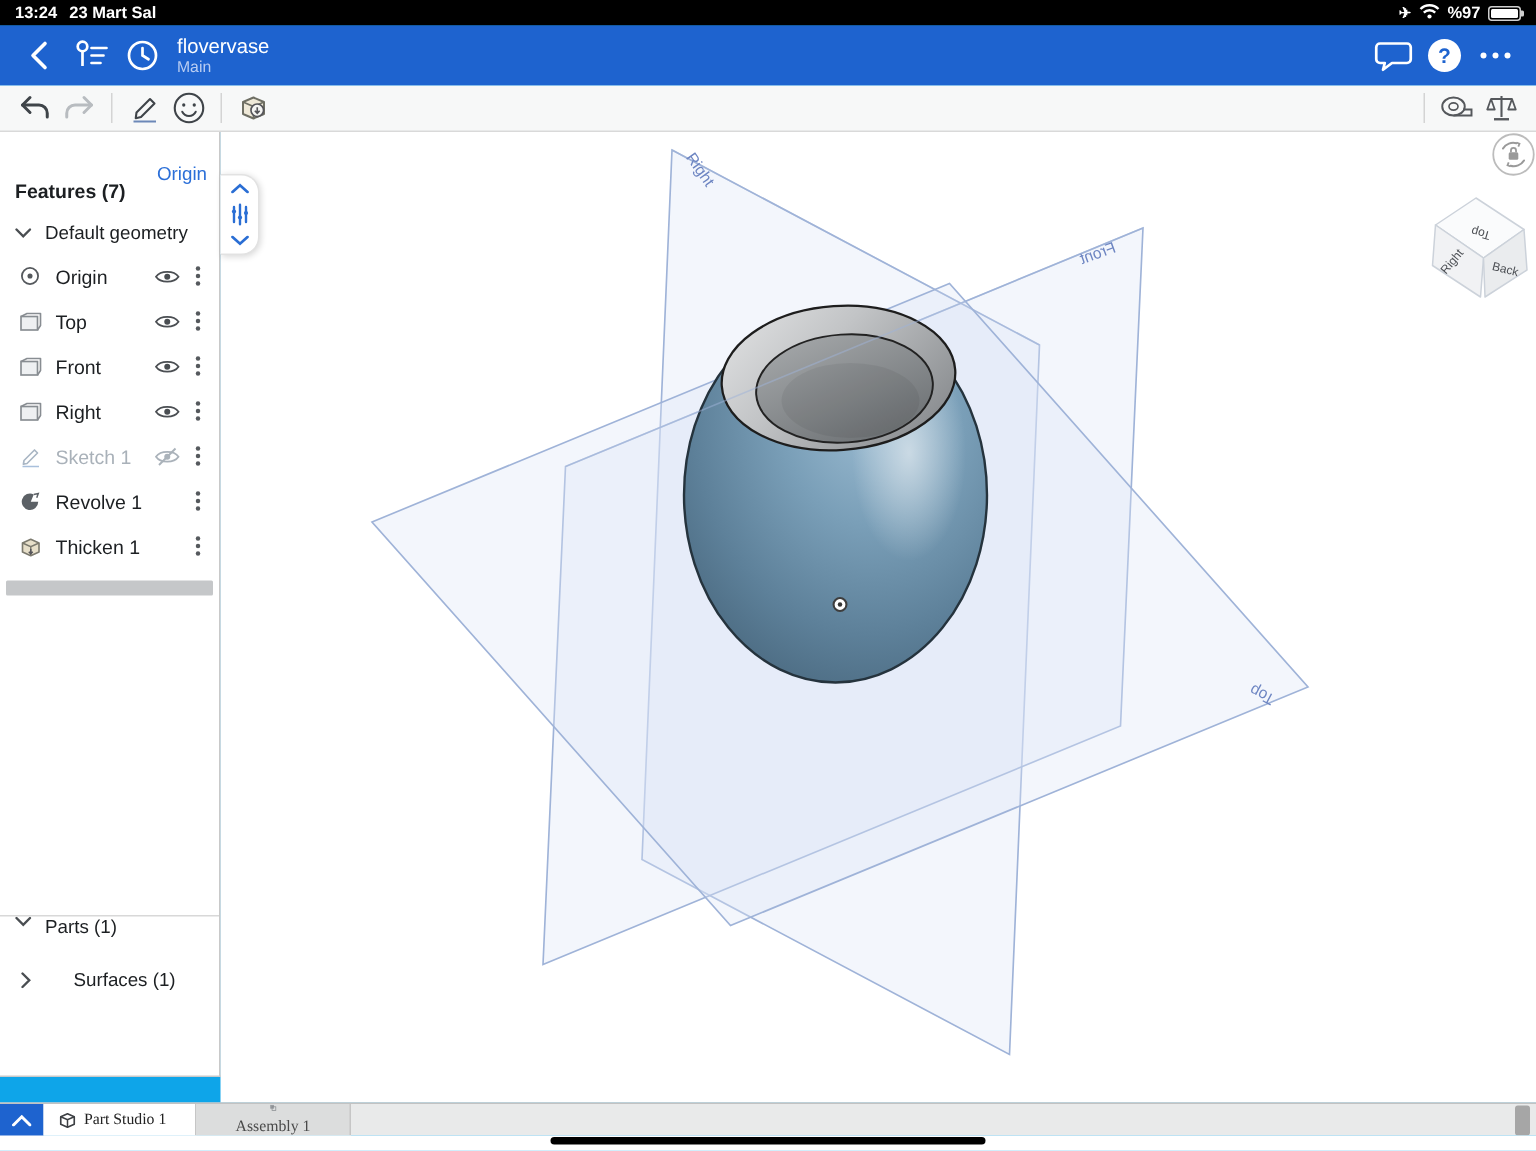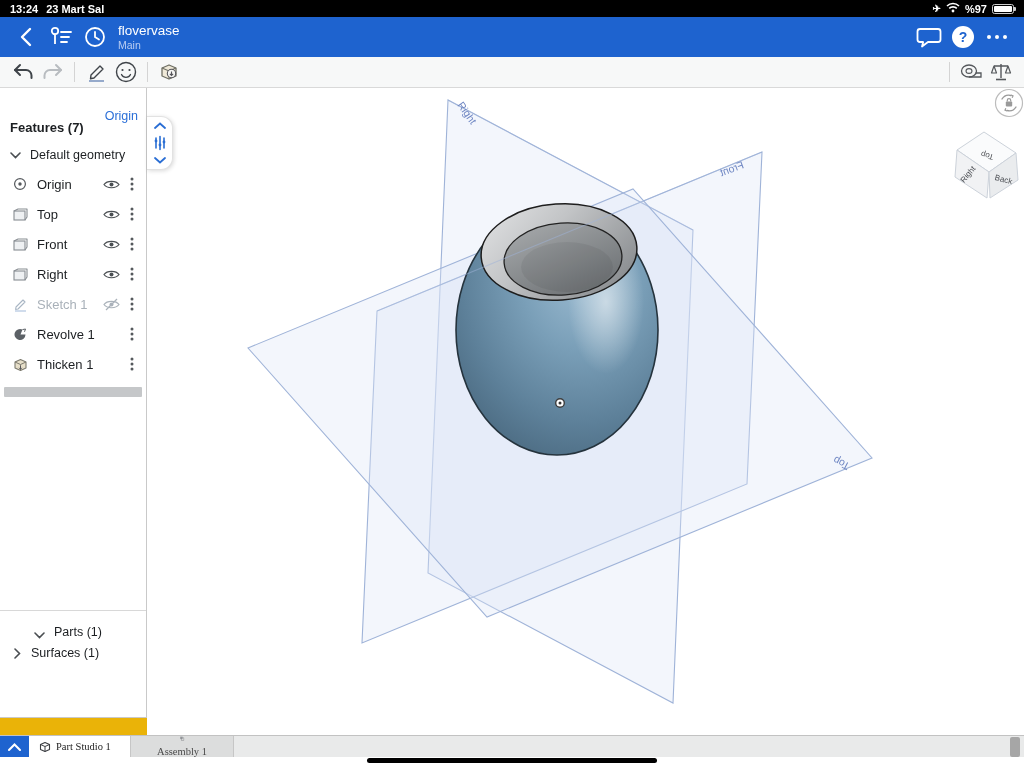--- a/index.html
+++ b/index.html
@@ -1,17 +1,17 @@
 <!DOCTYPE html>
 <html><head>
 <meta charset="utf-8">
 <style>
   * { margin:0; padding:0; box-sizing:border-box; }
   html,body { width:1024px; height:767px; font-family:"Liberation Sans", sans-serif; background:#fff; overflow:hidden; }
-  #app { position:relative; width:1024px; height:767px; background:#eab308; }
+  #app { position:relative; width:1024px; height:767px; background:#0ea5e9; }
 
   
   .status-bar { position:absolute; left:0; top:0; width:1024px; height:17px; background:#000; color:#fff;
     display:flex; align-items:center; justify-content:space-between; padding:0 10px; font-size:11px; font-weight:bold; }
   .sb-left { display:flex; gap:8px; }
   .sb-right { display:flex; align-items:center; gap:5px; }
   .battery { position:relative; width:22px; height:10px; border:1px solid #cfcfcf; border-radius:2.5px; }
   .battery .level { position:absolute; left:1px; top:1px; bottom:1px; width:18px; background:#fff; border-radius:1px; }
   .battery .nub { position:absolute; right:-3px; top:2.5px; width:2px; height:4px; background:#cfcfcf; border-radius:0 1px 1px 0; }
 
@@ -40,24 +40,24 @@
   .group-row { display:flex; align-items:center; height:28px; padding-left:10px; gap:9px; font-size:12.5px; }
   .frow { display:flex; align-items:center; height:30px; padding:0 6px 0 11px; }
   .frow .ficon { width:18px; display:flex; justify-content:center; flex:0 0 auto; }
   .frow .lbl { flex:1; margin-left:8px; font-size:13px; white-space:nowrap; overflow:hidden; }
   .frow .lbl.disabled { color:#a9b1b9; }
   .frow .eye { width:26px; display:flex; justify-content:center; }
   .frow .kebab { width:16px; display:flex; justify-content:center; }
   .rollback-bar { margin:8px 4px 0 4px; height:10px; background:#c5c7c9; border-radius:1px; }
   .panel-divider { position:absolute; left:0; right:0; top:522px; height:1px; background:#d8d8d8; }
   .parts-section { position:absolute; left:0; top:523px; right:0; }
-  .parts-head { display:flex; align-items:flex-end; height:28px; padding-left:10px; gap:9px; font-size:12.5px;margin-left:24px; }
+  .parts-head { display:flex; align-items:flex-start; height:28px; padding-left:10px; gap:9px; font-size:12.5px; }
   .part-row { display:flex; align-items:center; height:28px; padding:0 6px 0 14px; }
   .part-row .lbl { flex:1; font-size:13px; }
-  .surfaces-row { display:flex; align-items:center; height:28px; padding-left:14px; gap:10px; font-size:12.5px; }
+  .surfaces-row { display:flex; align-items:center; height:28px; padding-left:14px; gap:28px; font-size:12.5px; }
 
   
   .flyout { position:absolute; left:147px; top:116px; width:26px; height:54px; background:#fff;
     border:1px solid #e2e2e2; border-left:none; border-radius:0 12px 12px 0;
     box-shadow:1px 1px 4px rgba(0,0,0,.15); display:flex; flex-direction:column; align-items:center; justify-content:space-between; padding:5px 0; }
 
   
   .viewport { position:absolute; left:147px; top:88px; width:877px; height:647px; background:#fff; }
 
   

